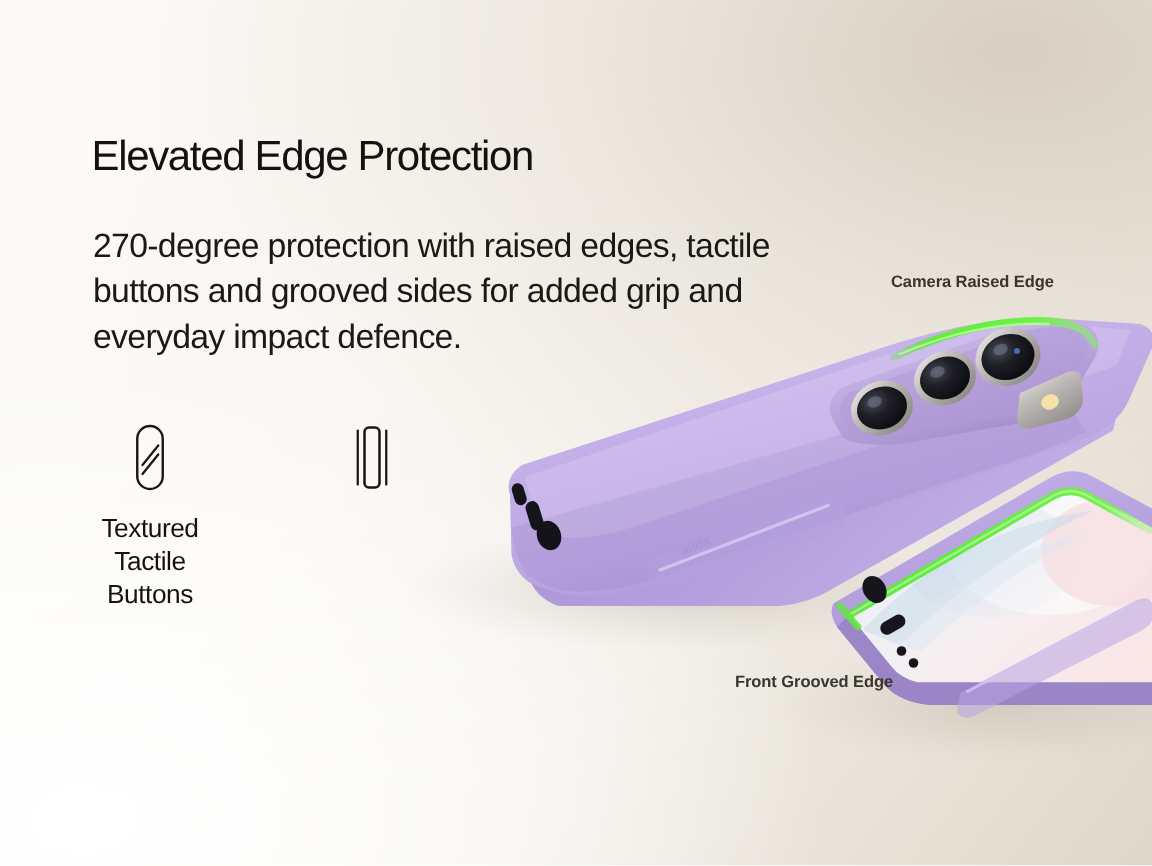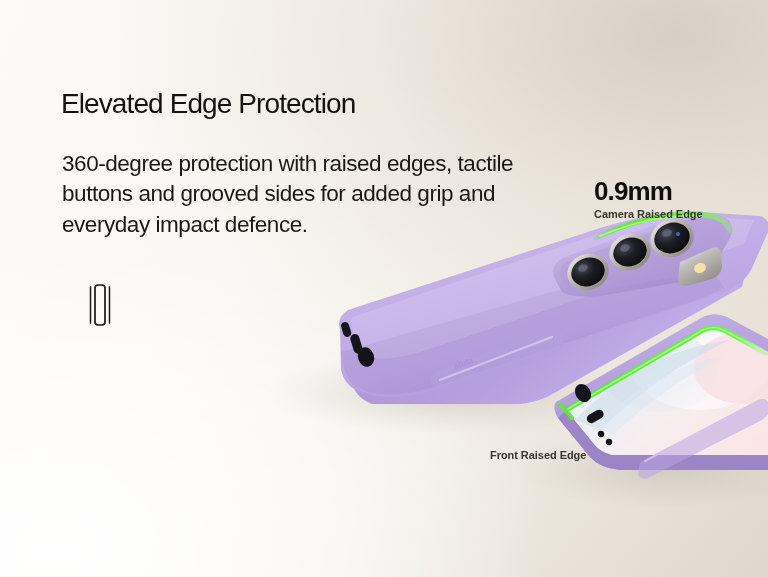--- a/index.html
+++ b/index.html
@@ -312,39 +312,50 @@
           <path d="M 680 262 L 712 248 Q 720 246 721 252 L 722 268
                    Q 720 276 712 279 L 686 286 Q 678 286 678 278 Z" fill="url(#metalRing)"></path>
           <ellipse cx="700" cy="268" rx="6" ry="5" fill="#f6e2a8" transform="rotate(-20 700 268)"></ellipse>
         </g>
       </g>
     </g>
   </svg>
 
   <h1 class="headline">Elevated Edge Protection</h1>
 
-  <p class="subcopy">360-degree protection with raised edges, tactile buttons and grooved sides for added grip and everyday impact defence.</p>
+  <p class="subcopy">270-degree protection with raised edges, tactile buttons and grooved sides for added grip and everyday impact defence.</p>
 
   <div class="features">
 
+    <div class="feature">
+      <div class="feat-icon">
+        <svg width="28" height="46" viewBox="0 0 28 46">
+          <rect x="5.5" y="2" width="17" height="42" rx="8.5" fill="none" stroke="#1a1714" stroke-width="1.6"></rect>
+          <line x1="9" y1="28" x2="19.5" y2="15" stroke="#1a1714" stroke-width="1.5" stroke-linecap="round"></line>
+          <line x1="9" y1="34" x2="19.5" y2="21" stroke="#1a1714" stroke-width="1.5" stroke-linecap="round"></line>
+        </svg>
+      </div>
+      <div class="feat-label">Textured
+Tactile
+Buttons</div>
+    </div>
 
     <div class="feature">
       <div class="feat-icon">
         <svg width="28" height="46" viewBox="0 0 28 46">
           <rect x="9" y="3" width="10" height="40" rx="3" fill="none" stroke="#1a1714" stroke-width="1.7"></rect>
           <line x1="4.5" y1="5" x2="4.5" y2="41" stroke="#1a1714" stroke-width="1.5" stroke-linecap="round"></line>
           <line x1="23.5" y1="5" x2="23.5" y2="41" stroke="#1a1714" stroke-width="1.5" stroke-linecap="round"></line>
         </svg>
       </div>
     </div>
 
   </div>
 
   <div class="callout" id="callout-camera">
-    <div class="value">0.9mm</div>
     <div class="caption">Camera Raised Edge</div>
   </div>
 
   <div class="callout" id="callout-front">
-    <div class="caption">Front Raised Edge</div>
+    <div class="caption">Front Grooved Edge</div>
   </div>
 
 </div>
 
 </body></html>

